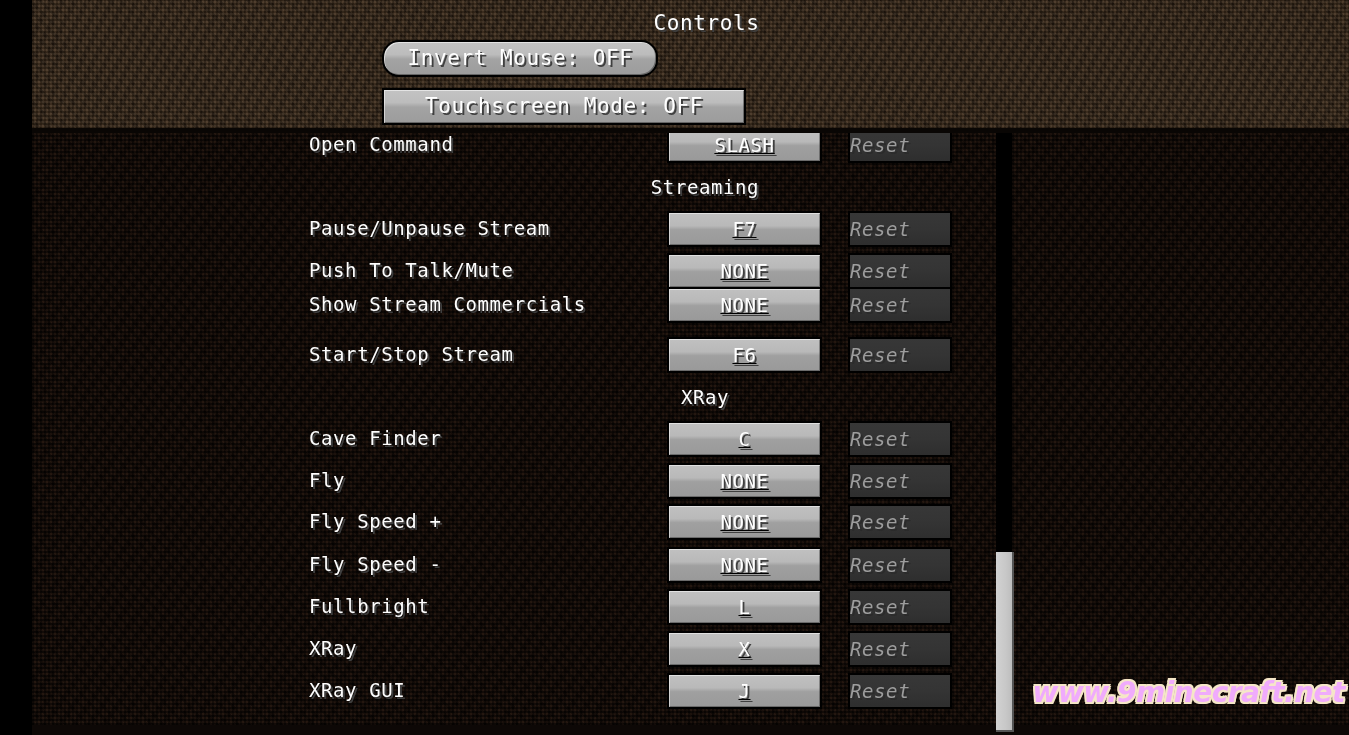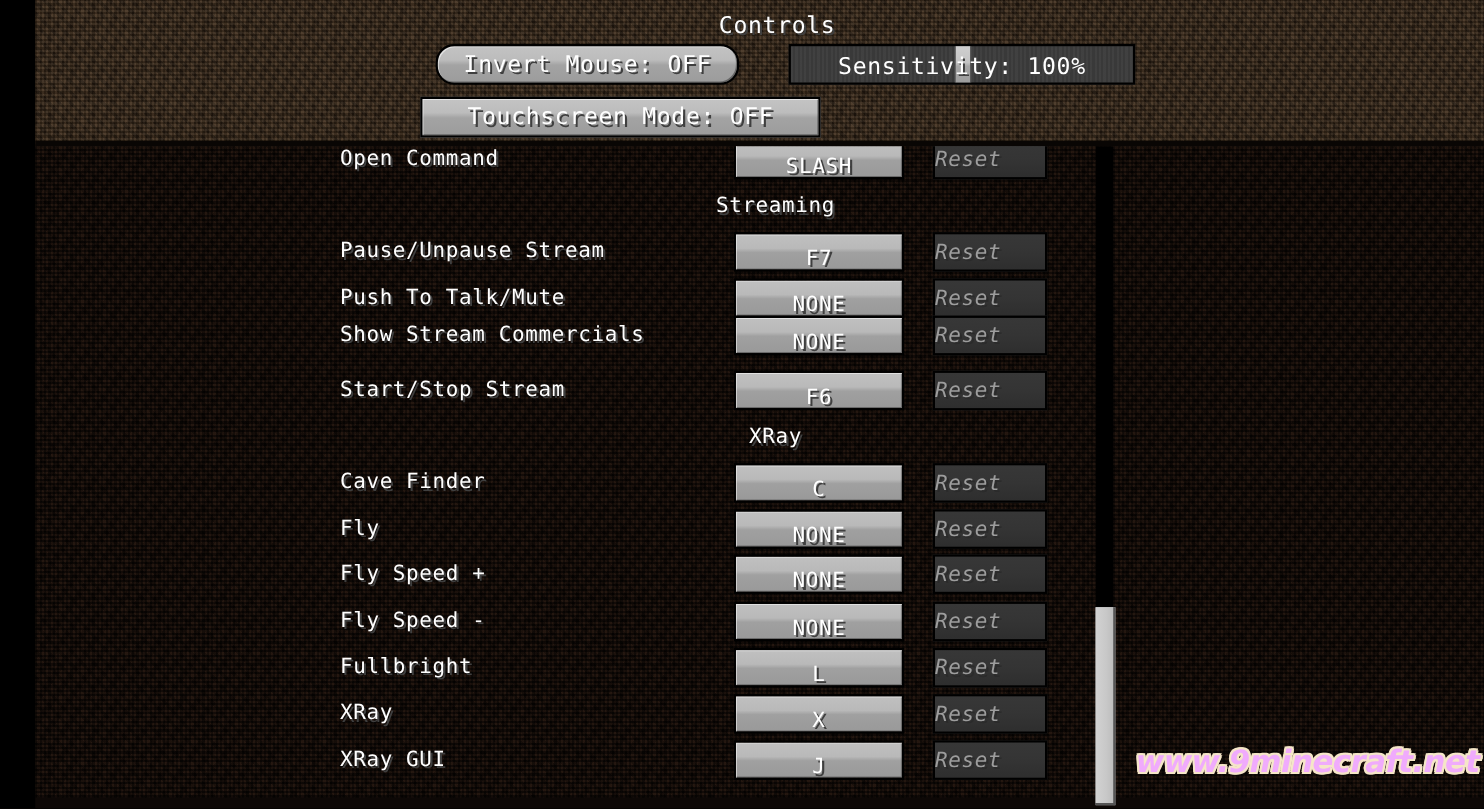--- a/index.html
+++ b/index.html
@@ -91,21 +91,21 @@
         #a3a3a3 52%,
         #9c9c9c 100%),
       repeating-linear-gradient(90deg, rgba(255,255,255,0.05) 0 2px, rgba(0,0,0,0.04) 2px 4px);
     box-shadow:
       inset 1px 1px 0 rgba(255,255,255,0.55),
       inset -1px -1px 0 rgba(0,0,0,0.35);
     cursor: pointer;
   }
   .mc-button .mc-text { font-size: 21px; }
 
-  #btn-invert   { left: 364px; top: 40px;  width: 276px; height: 37px; border-radius: 17px; }
+  #btn-invert   { left: 350px; top: 40px;  width: 276px; height: 37px; border-radius: 17px; }
   #btn-touch    { left: 350px; top: 88px;  width: 364px; height: 37px; }
 
   
   #slider-sensitivity {
     position: absolute;
     left: 685px; top: 40px;
     width: 315px; height: 37px;
     box-sizing: border-box;
     border: 2px solid #000000;
     background: #3c3c3c;
@@ -157,34 +157,35 @@
   }
 
   .key-button {
     position: absolute;
     left: 635px;
     top: 3px;
     width: 155px;
     height: 36px;
     box-sizing: border-box;
     display: flex;
-    align-items: flex-end;
+    align-items: center;
     justify-content: center;
     border: 2px solid #000000;
     background-image:
       linear-gradient(180deg,
         #c0c0c0 0%,
         #b9b9b9 40%,
         #a0a0a0 52%,
         #999999 100%),
       repeating-linear-gradient(90deg, rgba(255,255,255,0.05) 0 2px, rgba(0,0,0,0.04) 2px 4px);
     box-shadow:
       inset 1px 1px 0 rgba(255,255,255,0.5),
       inset -1px -1px 0 rgba(0,0,0,0.3);
     cursor: pointer;
+    text-decoration: underline;
   }
   .key-button .mc-text { font-size: 19px; }
 
   .reset-button {
     position: absolute;
     left: 816px;
     top: 3px;
     width: 104px;
     height: 36px;
     box-sizing: border-box;
@@ -257,24 +258,20 @@
   <div id="title" class="mc-text">Controls</div>
 
   <div id="btn-invert" class="mc-button">
     <span class="mc-text">Invert Mouse: OFF</span>
   </div>
 
   <div id="btn-touch" class="mc-button">
     <span class="mc-text">Touchscreen Mode: OFF</span>
   </div>
 
-  <div id="slider-sensitivity">
-    <div id="slider-handle" style="left: 149px;"></div>
-    <span class="mc-text">Sensitivity: 100%</span>
-  </div>
 
   <div id="list">
       <div class="row" style="top: -9px;">
         <div class="row-label mc-text">Open Command</div>
         <div class="key-button">
           <span class="mc-text">SLASH</span>
         </div>
         <div class="reset-button">
           <span class="mc-text">Reset</span>
         </div>

